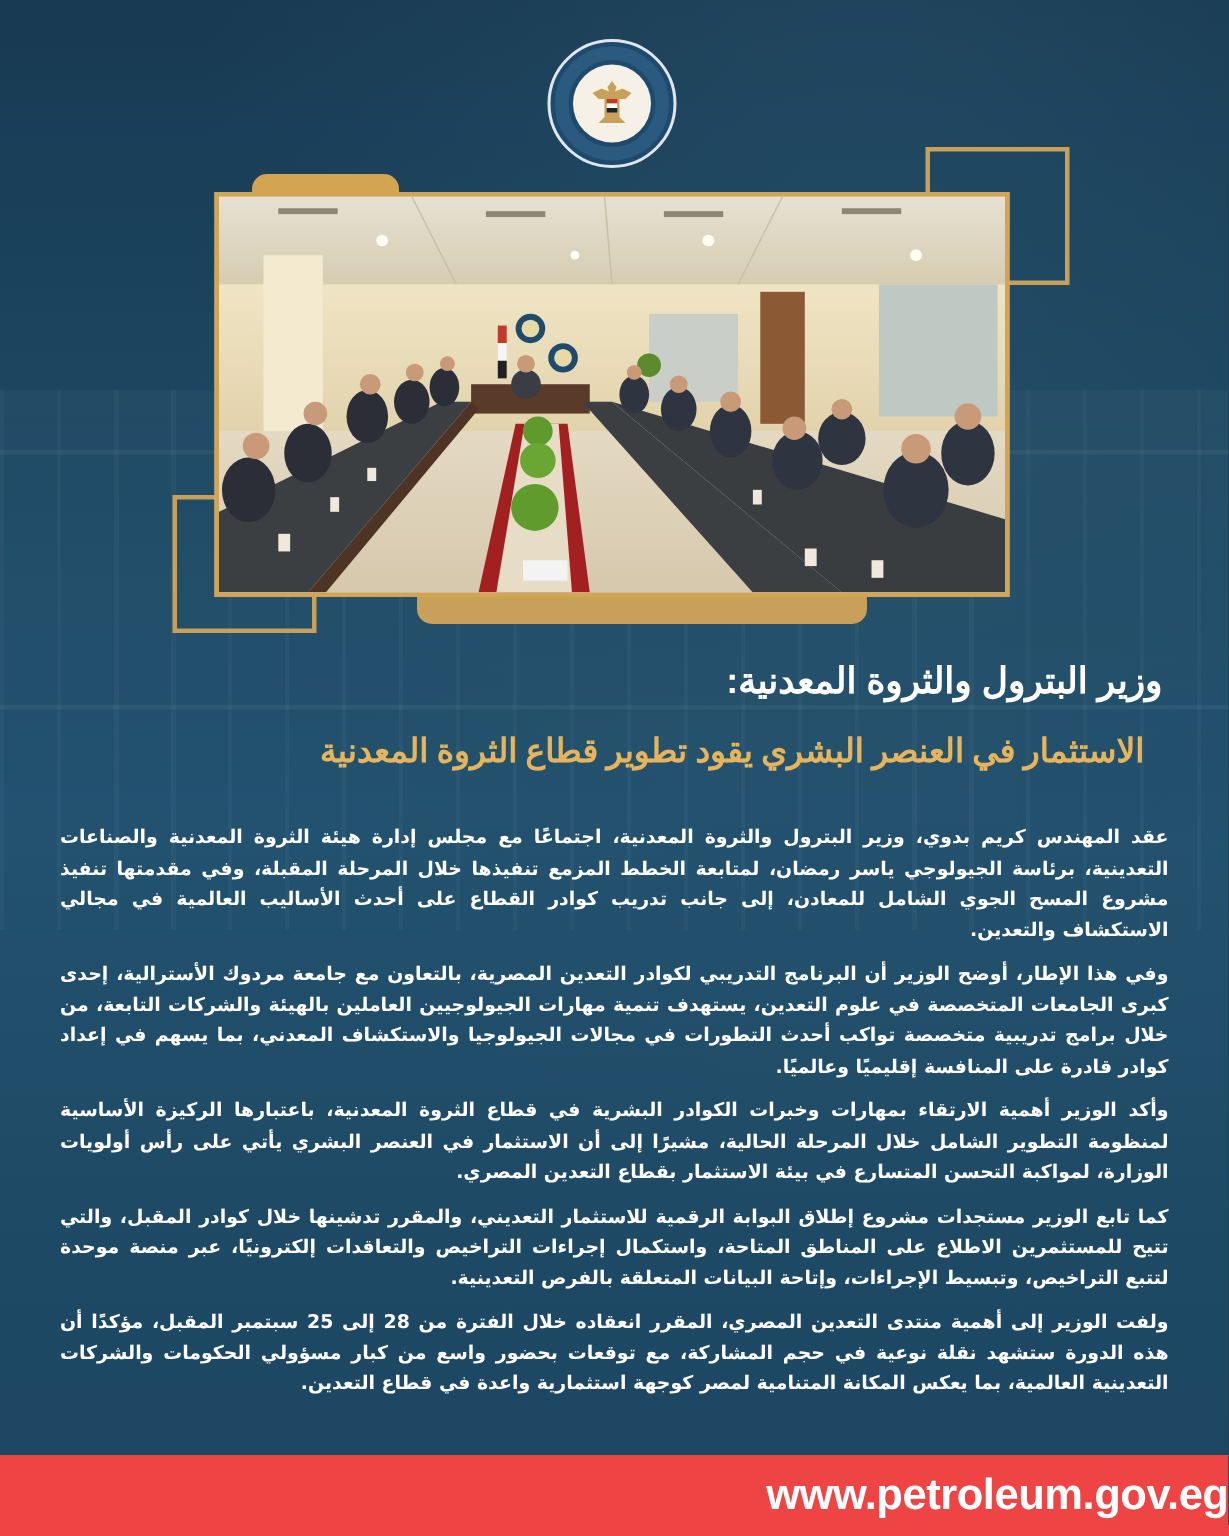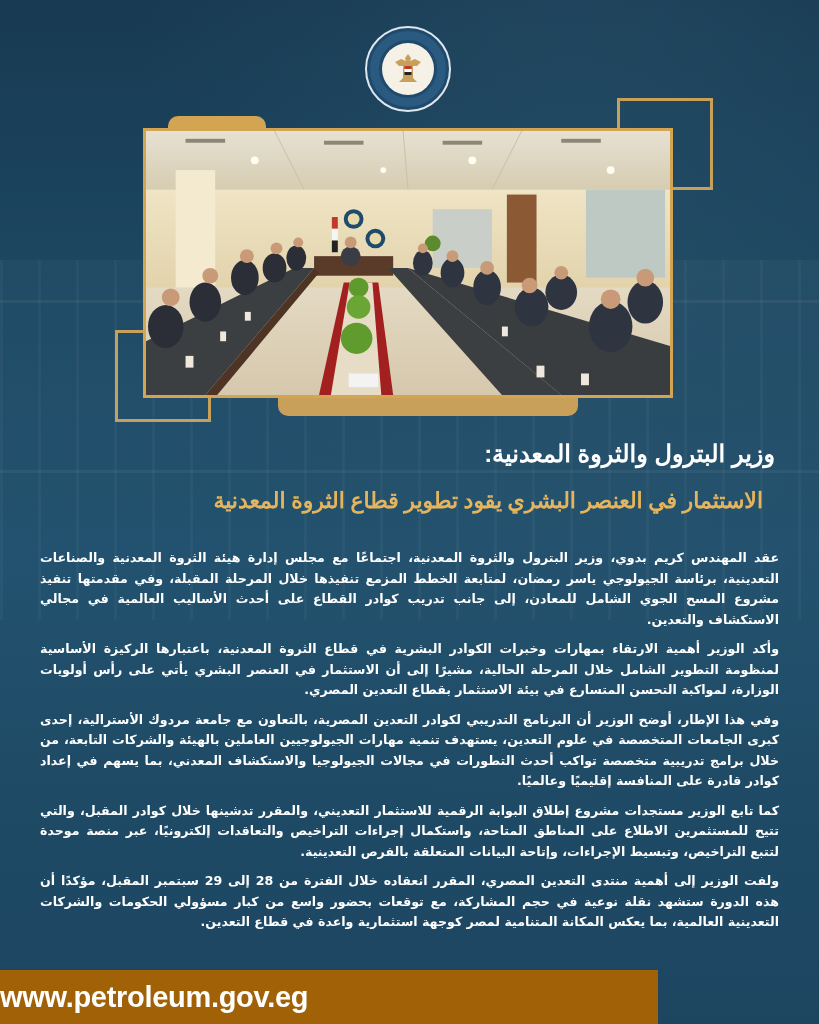--- a/index.html
+++ b/index.html
@@ -89,23 +89,23 @@
       position: absolute; left: 40px; right: 40px; top: 548px;
       direction: rtl; text-align: justify; text-align-last: right;
       color: #ffffff;
       font-family: "DejaVu Sans", sans-serif; font-weight: bold;
       font-size: 12.6px; line-height: 20.5px;
     }
     .body p { margin-bottom: 9px; }
 
     
     .footer {
-      position: absolute; left: 0; top: 970px; width: 658px; height: 54px;
-      background: #a16207;
-      display: flex; align-items: center; justify-content: flex-start;
+      position: absolute; left: 0; top: 970px; width: 819px; height: 54px;
+      background: #ef4444;
+      display: flex; align-items: center; justify-content: flex-end;
     }
     .footer-url {
       color: #ffffff;
       font-family: "Liberation Sans", sans-serif; font-weight: bold;
       font-size: 29px; letter-spacing: -0.3px;
     }
   </style>
 </head>
 <body>
 
@@ -241,21 +241,21 @@
       <rect x="440" y="248" width="8" height="12"></rect>
     </g>
   </svg>
 </div>
 
 <div class="headline">وزير البترول والثروة المعدنية:</div>
 <div class="subheadline">الاستثمار في العنصر البشري يقود تطوير قطاع الثروة المعدنية</div>
 
 <div class="body">
   <p>عقد المهندس كريم بدوي، وزير البترول والثروة المعدنية، اجتماعًا مع مجلس إدارة هيئة الثروة المعدنية والصناعات التعدينية، برئاسة الجيولوجي ياسر رمضان، لمتابعة الخطط المزمع تنفيذها خلال المرحلة المقبلة، وفي مقدمتها تنفيذ مشروع المسح الجوي الشامل للمعادن، إلى جانب تدريب كوادر القطاع على أحدث الأساليب العالمية في مجالي الاستكشاف والتعدين.</p>
+  <p>وفي هذا الإطار، أوضح الوزير أن البرنامج التدريبي لكوادر التعدين المصرية، بالتعاون مع جامعة مردوك الأسترالية، إحدى كبرى الجامعات المتخصصة في علوم التعدين، يستهدف تنمية مهارات الجيولوجيين العاملين بالهيئة والشركات التابعة، من خلال برامج تدريبية متخصصة تواكب أحدث التطورات في مجالات الجيولوجيا والاستكشاف المعدني، بما يسهم في إعداد كوادر قادرة على المنافسة إقليميًا وعالميًا.</p>
   <p>وأكد الوزير أهمية الارتقاء بمهارات وخبرات الكوادر البشرية في قطاع الثروة المعدنية، باعتبارها الركيزة الأساسية لمنظومة التطوير الشامل خلال المرحلة الحالية، مشيرًا إلى أن الاستثمار في العنصر البشري يأتي على رأس أولويات الوزارة، لمواكبة التحسن المتسارع في بيئة الاستثمار بقطاع التعدين المصري.</p>
-  <p>وفي هذا الإطار، أوضح الوزير أن البرنامج التدريبي لكوادر التعدين المصرية، بالتعاون مع جامعة مردوك الأسترالية، إحدى كبرى الجامعات المتخصصة في علوم التعدين، يستهدف تنمية مهارات الجيولوجيين العاملين بالهيئة والشركات التابعة، من خلال برامج تدريبية متخصصة تواكب أحدث التطورات في مجالات الجيولوجيا والاستكشاف المعدني، بما يسهم في إعداد كوادر قادرة على المنافسة إقليميًا وعالميًا.</p>
   <p>كما تابع الوزير مستجدات مشروع إطلاق البوابة الرقمية للاستثمار التعديني، والمقرر تدشينها خلال كوادر المقبل، والتي تتيح للمستثمرين الاطلاع على المناطق المتاحة، واستكمال إجراءات التراخيص والتعاقدات إلكترونيًا، عبر منصة موحدة لتتبع التراخيص، وتبسيط الإجراءات، وإتاحة البيانات المتعلقة بالفرص التعدينية.</p>
-  <p>ولفت الوزير إلى أهمية منتدى التعدين المصري، المقرر انعقاده خلال الفترة من 28 إلى 29 سبتمبر المقبل، مؤكدًا أن هذه الدورة ستشهد نقلة نوعية في حجم المشاركة، مع توقعات بحضور واسع من كبار مسؤولي الحكومات والشركات التعدينية العالمية، بما يعكس المكانة المتنامية لمصر كوجهة استثمارية واعدة في قطاع التعدين.</p>
+  <p>ولفت الوزير إلى أهمية منتدى التعدين المصري، المقرر انعقاده خلال الفترة من 28 إلى 25 سبتمبر المقبل، مؤكدًا أن هذه الدورة ستشهد نقلة نوعية في حجم المشاركة، مع توقعات بحضور واسع من كبار مسؤولي الحكومات والشركات التعدينية العالمية، بما يعكس المكانة المتنامية لمصر كوجهة استثمارية واعدة في قطاع التعدين.</p>
 </div>
 
 <div class="footer">
   <span class="footer-url">www.petroleum.gov.eg</span>
 </div>
 
 </body></html>

